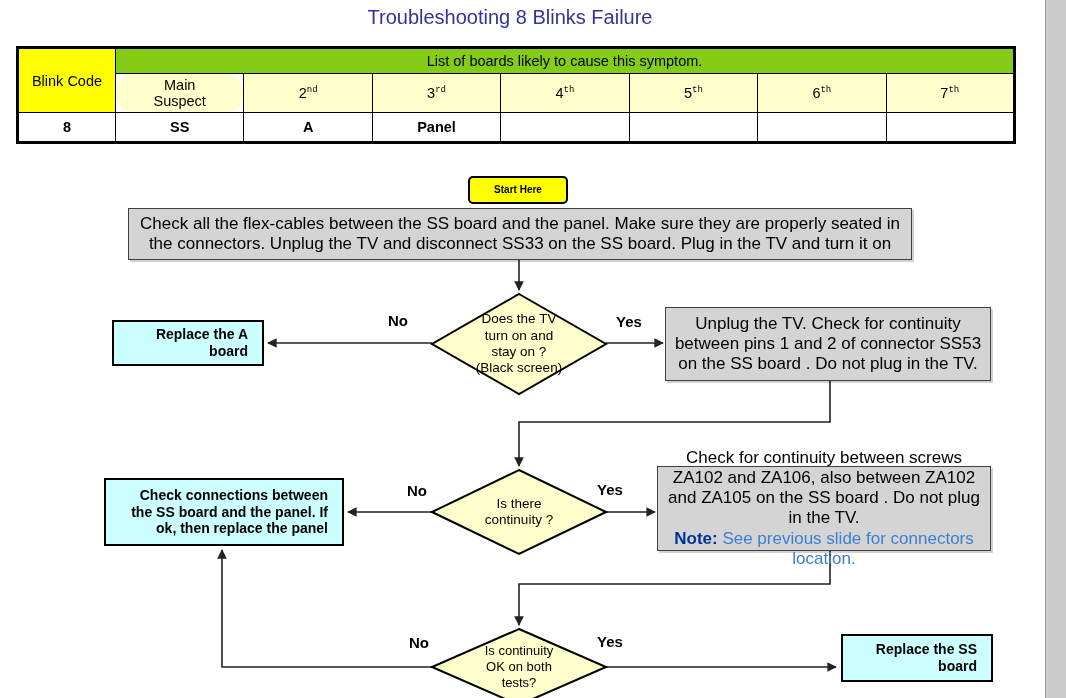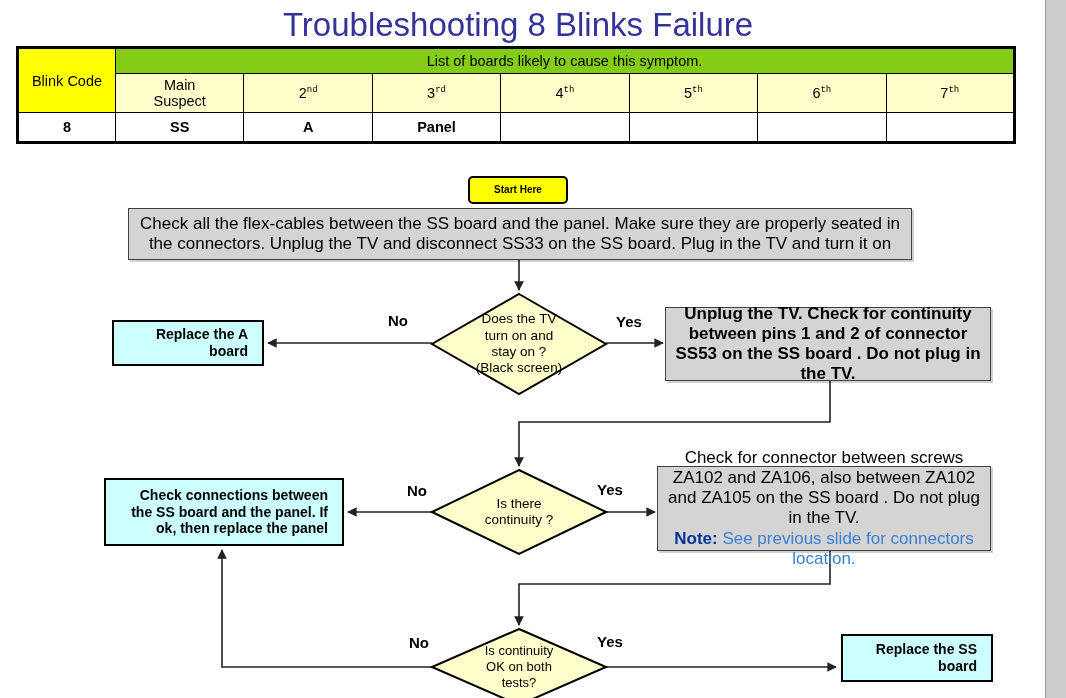--- a/index.html
+++ b/index.html
@@ -37,25 +37,24 @@
     background: #cccccc;
   }
 
   
   .slide-title {
     position: absolute;
     left: 0;
     top: 6px;
     width: 1020px;
     text-align: center;
-    font-size: 33px;
+    font-size: 20px;
     color: #333399;
     letter-spacing: 0px;
     white-space: nowrap;
-    margin-left: 8px;
   }
 
   
   .board-table {
     position: absolute;
     left: 16px;
     top: 46px;
     width: 1000px;
     border-collapse: collapse;
     table-layout: fixed;
@@ -177,21 +176,21 @@
 
   <div class="slide-title">Troubleshooting 8 Blinks Failure</div>
 
   <table class="board-table">
     <tbody>
         <tr>
       <td class="cell-blinkcode" rowspan="2" style="width:92px;">Blink Code</td>
       <td class="cell-listhdr" colspan="7">List of boards likely to cause this symptom.</td>
     </tr>
     <tr>
-      <td class="cell-sub" style="width:135px;">Main<br>Suspect</td>
+      <td class="cell-sub" style="width:135px;border-radius:19px;">Main<br>Suspect</td>
       <td class="cell-sub" style="width:124px;">2<sup>nd</sup></td>
       <td class="cell-sub" style="width:135px;">3<sup>rd</sup></td>
       <td class="cell-sub" style="width:178px;">4<sup>th</sup></td>
       <td class="cell-sub" style="width:113px;">5<sup>th</sup></td>
       <td class="cell-sub" style="width:104px;">6<sup>th</sup></td>
       <td class="cell-sub">7<sup>th</sup></td>
     </tr>
     <tr>
       <td class="cell-val code">8</td>
       <td class="cell-val">SS</td>
@@ -246,40 +245,40 @@
         <span>stay on ?</span><br>
         <span>(Black screen)</span>
       </span>
     </div>
   </div>
   <div class="edge-label" style="left:388px; top:312px;">No</div>
   <div class="edge-label" style="left:616px; top:313px;">Yes</div>
 
   <div class="node node-result" style="left:112px; top:320px; width:152px; height:46px;">Replace the A board</div>
 
-  <div class="node node-process" style="left:665px; top:307px; width:326px; height:74px;font-weight:bold;">Unplug the TV. Check for continuity between pins 1 and 2 of connector SS53 on the SS board . Do not plug in the TV.</div>
+  <div class="node node-process" style="left:665px; top:307px; width:326px; height:74px;">Unplug the TV. Check for continuity between pins 1 and 2 of connector SS53 on the SS board . Do not plug in the TV.</div>
 
   <div class="diamond-wrap" style="left:430px; top:468px; width:178px; height:88px;">
     <svg width="178" height="88">
       <polygon points="89,2 176,44 89,86 2,44" fill="#ffffcc" stroke="#000000" stroke-width="2"></polygon>
     </svg>
     <div class="diamond-label">
       <span>
         <span>Is there</span><br>
         <span>continuity ?</span>
       </span>
     </div>
   </div>
   <div class="edge-label" style="left:407px; top:482px;">No</div>
   <div class="edge-label" style="left:597px; top:481px;">Yes</div>
 
   <div class="node node-result" style="left:104px; top:478px; width:240px; height:68px;">Check connections between the SS board and the panel. If ok, then replace the panel</div>
 
   <div class="node node-process" style="left:657px; top:466px; width:334px; height:85px; flex-direction:column; justify-content:center;">
-    <span>Check for connector between screws ZA102 and ZA106, also between ZA102 and ZA105 on the SS board . Do not plug in the TV.</span>
+    <span>Check for continuity between screws ZA102 and ZA106, also between ZA102 and ZA105 on the SS board . Do not plug in the TV.</span>
     <span class="note-line"><span class="note-key">Note:</span><span class="note-txt"> See previous slide for connectors location.</span></span>
   </div>
 
   <div class="diamond-wrap" style="left:430px; top:627px; width:178px; height:80px;">
     <svg width="178" height="80">
       <polygon points="89,2 176,40 89,78 2,40" fill="#ffffcc" stroke="#000000" stroke-width="2"></polygon>
     </svg>
     <div class="diamond-label small">
       <span>
         <span>Is continuity</span><br>

